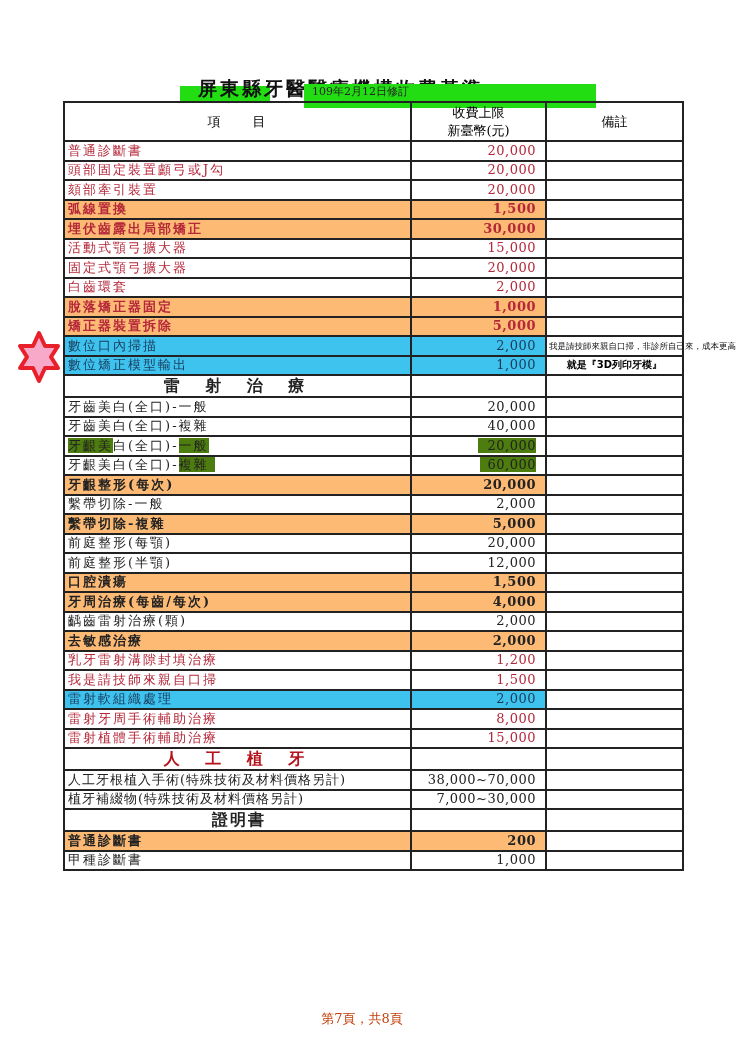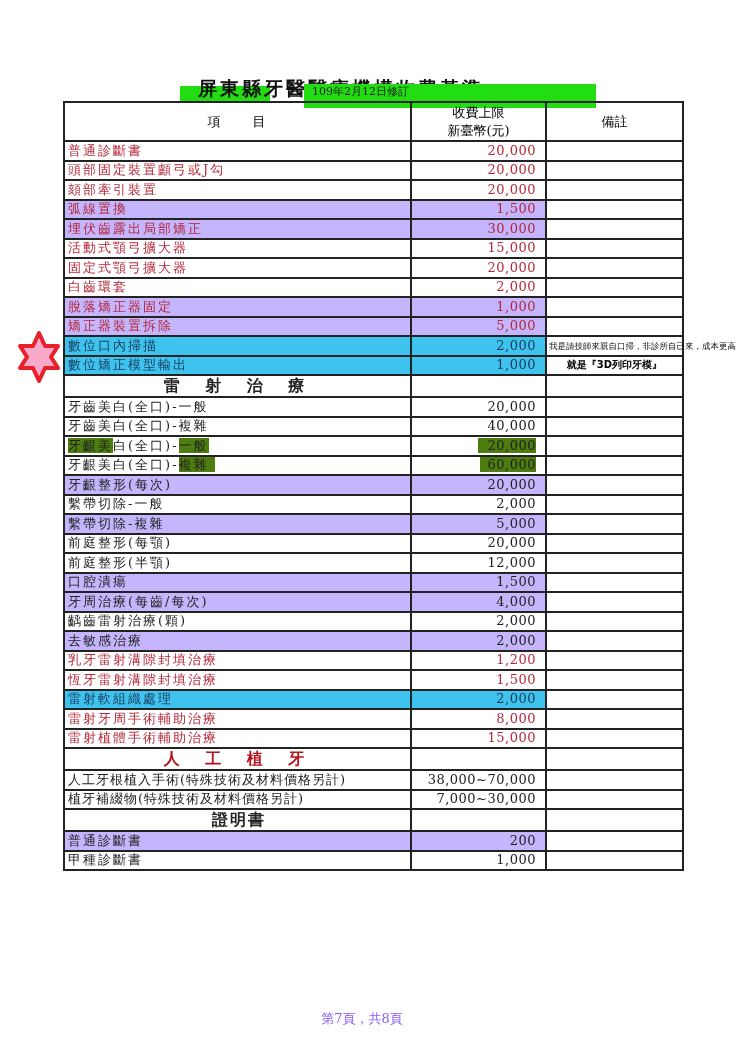--- a/index.html
+++ b/index.html
@@ -10,29 +10,29 @@
   .rev{position:absolute;left:304px;top:84px;width:292px;height:24px;background:#22dd11;}
   .rev span{position:absolute;left:8px;top:0;font-size:11px;color:#222;}
   table{position:absolute;left:63px;top:101px;border-collapse:collapse;width:619px;table-layout:fixed;}
   td{border:2px solid #222;padding:0;height:17.5px;font-size:13px;line-height:16px;position:relative;white-space:nowrap;overflow:visible;}
   col.c1{width:347px;} col.c2{width:135px;} col.c3{width:137px;}
   .hdr td{height:37px;text-align:center;font-size:13px;line-height:18px;}
   .item{padding-left:3px;letter-spacing:2px;}
   .price{text-align:right;padding-right:9px;letter-spacing:0.5px;}
   .red{color:#b5283a;}
   .blk{color:#222;}
-  .hl-y{background:#c4b5fd;}
+  .hl-y{background:#fdba74;font-weight:bold;}
   .hl-b{background:#3ec3ef;margin-top:44px;}
   .sec td{height:20px;margin-top:25px;}
   .sec .item{text-align:center;font-weight:bold;font-size:16px;letter-spacing:10px;}
   .sec-red .item{color:#b5121b;}
   .note{font-family:"DejaVu Sans","Liberation Sans",sans-serif;font-size:8.5px;padding-left:2px;color:#111;}
   .note-c{text-align:center;font-weight:bold;font-family:"DejaVu Sans","Liberation Sans",sans-serif;font-size:10px;}
   .part{background:#4d7c0f;text-align:center;}
-  .footer{position:absolute;top:1010px;left:0;width:724px;text-align:center;font-size:13px;color:#8b5cf6;}
+  .footer{position:absolute;top:1010px;left:0;width:724px;text-align:center;font-size:13px;color:#c2410c;}
   .star{position:absolute;left:17px;top:330px;width:44px;height:54px;}
 </style>
 </head>
 <body>
 
 <div class="title-wrap">
   <div class="title-hl"></div>
   <div class="title">屏東縣牙醫醫療機構收費基準</div>
 </div>
 <div class="rev">
@@ -189,21 +189,21 @@
         <td class="item blk hl-y">去敏感治療</td>
         <td class="price blk hl-y">2,000</td>
         <td></td>
       </tr>
   <tr>
         <td class="item red">乳牙雷射溝隙封填治療</td>
         <td class="price red">1,200</td>
         <td></td>
       </tr>
   <tr>
-        <td class="item red">恆牙雷射溝隙封填治療</td>
+        <td class="item red">我是請技師來親自口掃</td>
         <td class="price red">1,500</td>
         <td></td>
       </tr>
   <tr>
         <td class="item hl-b" style="color:#1a3a5a">雷射軟組織處理</td>
         <td class="price hl-b" style="color:#1a3a5a">2,000</td>
         <td></td>
       </tr>
   <tr>
         <td class="item red">雷射牙周手術輔助治療</td>

